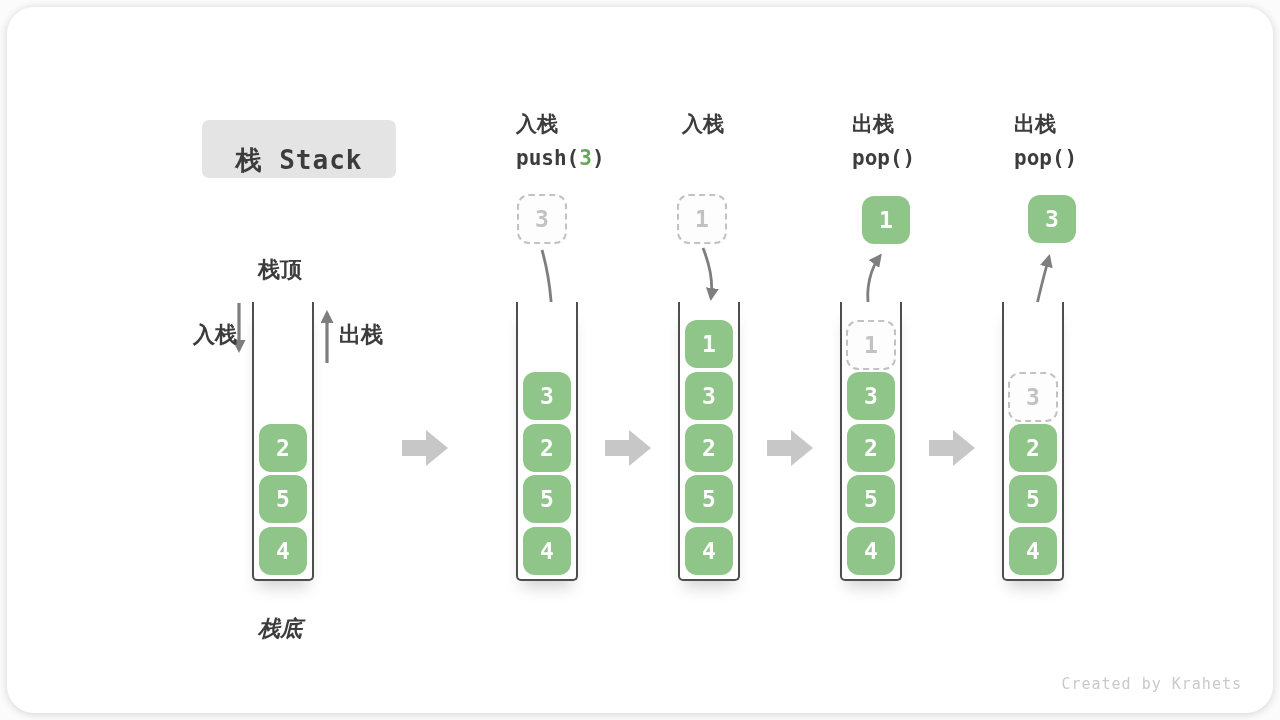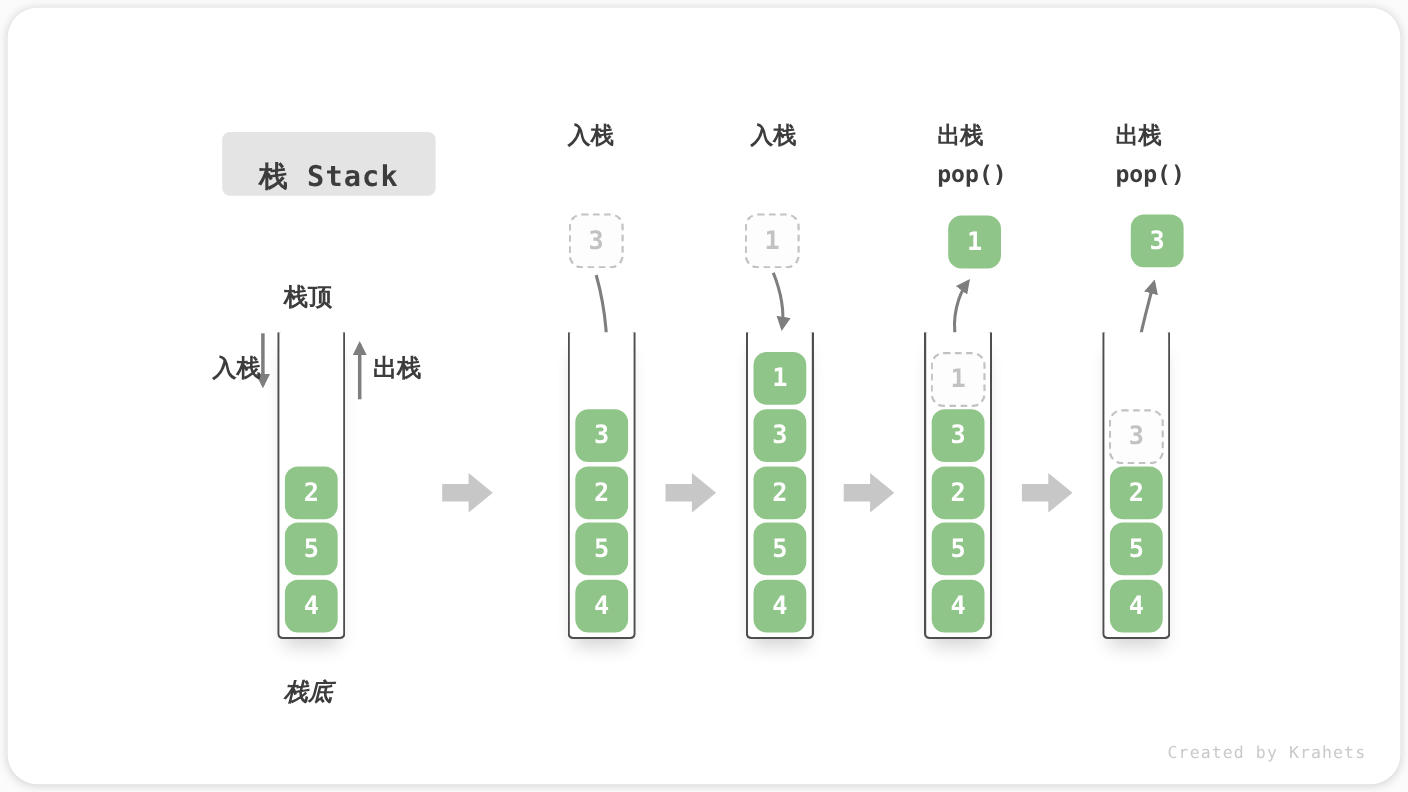--- a/index.html
+++ b/index.html
@@ -135,20 +135,21 @@
       <div class="cell" style="left: 259px; top: 475px;">5</div>
       <div class="cell" style="left: 259px; top: 527px;">4</div>
       <div class="stack-box" style="left: 516px; top: 302px;"></div>
       <div class="cell" style="left: 523px; top: 372px;">3</div>
       <div class="cell" style="left: 523px; top: 424px;">2</div>
       <div class="cell" style="left: 523px; top: 475px;">5</div>
       <div class="cell" style="left: 523px; top: 527px;">4</div>
       <div class="float-dashed" style="left: 517px; top: 194px;">3</div>
       <div class="col-header" style="left: 516px;">
         <div class="cn">入栈</div>
+        <div class="code"><span>push(</span><span class="arg">3</span><span>)</span></div>
       </div>
       <div class="stack-box" style="left: 678px; top: 302px;"></div>
       <div class="cell" style="left: 685px; top: 320px;">1</div>
       <div class="cell" style="left: 685px; top: 372px;">3</div>
       <div class="cell" style="left: 685px; top: 424px;">2</div>
       <div class="cell" style="left: 685px; top: 475px;">5</div>
       <div class="cell" style="left: 685px; top: 527px;">4</div>
       <div class="float-dashed" style="left: 677px; top: 194px;">1</div>
       <div class="col-header" style="left: 682px;">
         <div class="cn">入栈</div>

